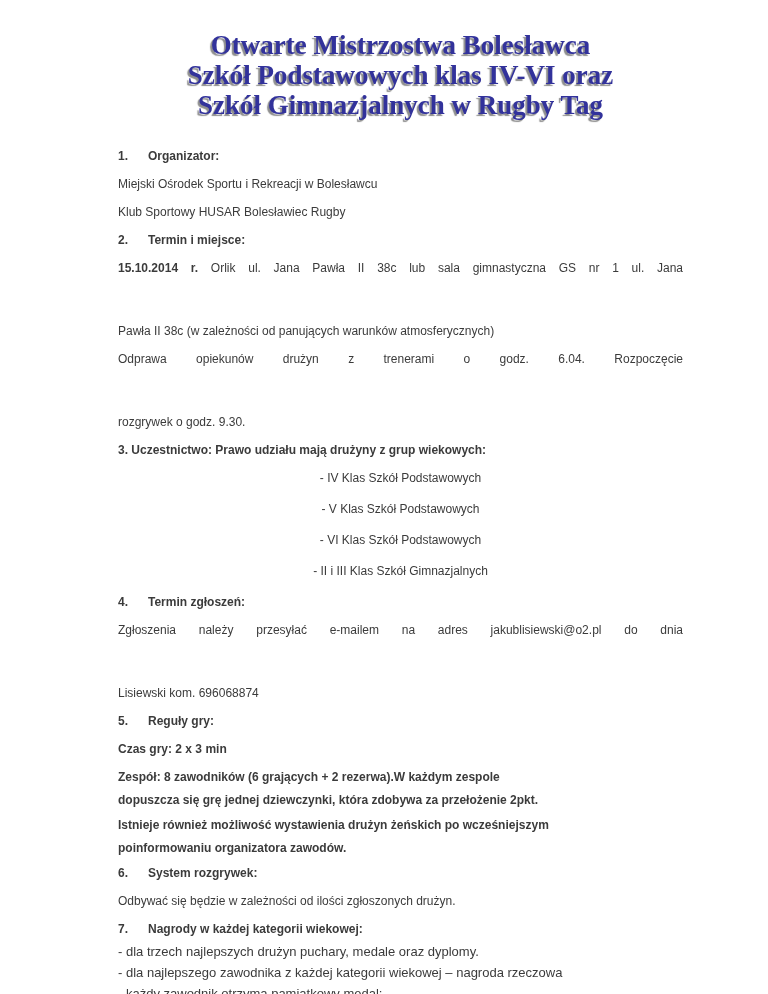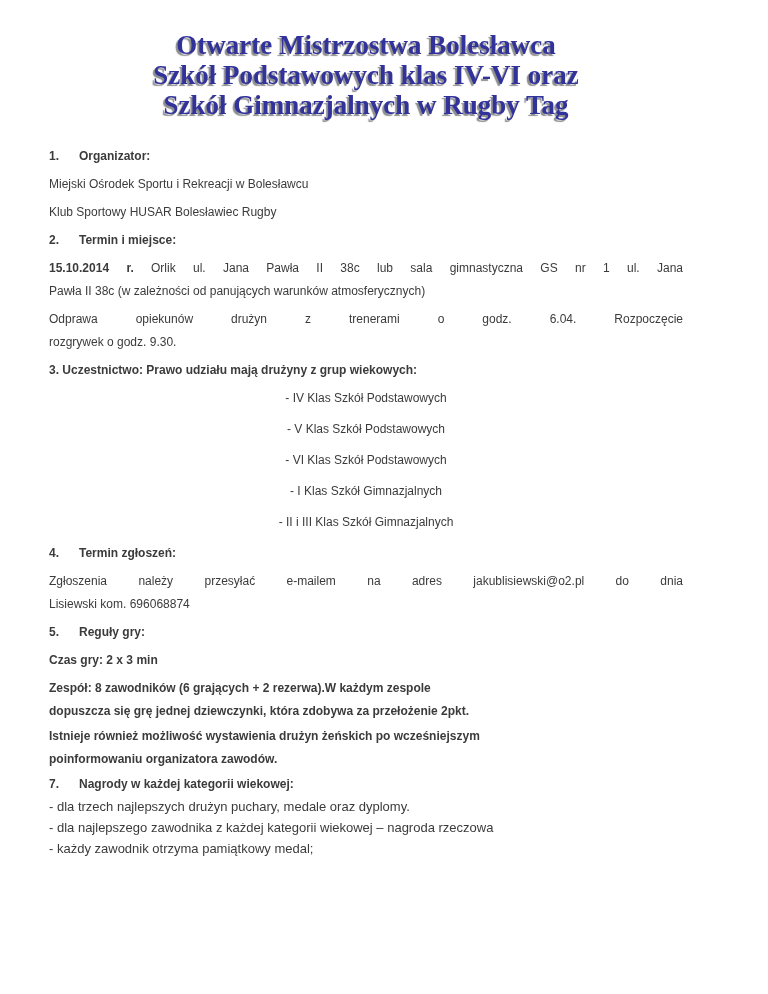--- a/index.html
+++ b/index.html
@@ -9,21 +9,21 @@
     --page-bg:#ffffff;
   }
   html,body{margin:0;padding:0;background:#fff;}
   .page{
     position:relative;
     width:768px;height:994px;
     box-sizing:border-box;
     background:var(--page-bg);
     color:var(--text-color);
     font-family:"Liberation Sans",sans-serif;
-    padding:30px 85px 0 49px;
+    padding:30px 85px 0 118px;
     overflow:hidden;
   }
   .title{
     font-family:"Liberation Serif",serif;
     font-weight:bold;
     font-size:27px;
     line-height:30px;
     text-align:center;
     white-space:pre-line;
     color:var(--title-color);
@@ -32,21 +32,21 @@
   }
   .para{
     font-size:12px;
     line-height:23px;
     margin:0 0 5px 0;
   }
   .heading{font-weight:bold;}
   .num{display:inline-block;width:30px;}
   .b{font-weight:bold;}
   .pre{white-space:pre-line;}
-  .block{display:block;}
+  .block{display:block;margin-top:40px;}
   .jline{
     display:block;
     text-align:justify;
     text-align-last:justify;
     white-space:nowrap;
   }
   .m2{margin-bottom:2px;}
   .item{margin-bottom:8px;text-align:center;}
   .mb0{margin-bottom:0;}
   .tight-item{
@@ -80,41 +80,44 @@
       <span class="jline">Odprawa opiekunów drużyn z trenerami o godz. 6.04. Rozpoczęcie</span>
       <span class="block">rozgrywek o godz. 9.30.</span>
     </div>
   </section>
 
   <section>
     <div class="para heading">3. Uczestnictwo: Prawo udziału mają drużyny z grup wiekowych:</div>
     <div class="para item">- IV Klas Szkół Podstawowych</div>
     <div class="para item">- V Klas Szkół Podstawowych</div>
     <div class="para item">- VI Klas Szkół Podstawowych</div>
-    <div class="para item">- I Klas Szkół Gimnazjalnych</div>
     <div class="para item">- II i III Klas Szkół Gimnazjalnych</div>
   </section>
 
   <section>
     <div class="para heading"><span class="num">4.</span><span>Termin zgłoszeń:</span></div>
     <div class="para">
       <span class="jline">Zgłoszenia należy przesyłać e-mailem na adres jakublisiewski@o2.pl do dnia</span>
       <span class="block">Lisiewski kom. 696068874</span>
     </div>
   </section>
 
   <section>
     <div class="para heading"><span class="num">5.</span><span>Reguły gry:</span></div>
     <div class="para b">Czas gry: 2 x 3 min</div>
     <div class="para b pre m2">Zespół: 8 zawodników (6 grających + 2 rezerwa).W każdym zespole
 dopuszcza się grę jednej dziewczynki, która zdobywa za przełożenie 2pkt.</div>
     <div class="para b pre m2">Istnieje również możliwość wystawienia drużyn żeńskich po wcześniejszym
 poinformowaniu organizatora zawodów.</div>
   </section>
 
+  <section>
+    <div class="para heading"><span class="num">6.</span><span>System rozgrywek:</span></div>
+    <div class="para">Odbywać się będzie w zależności od ilości zgłoszonych drużyn.</div>
+  </section>
 
   <section>
     <div class="para heading mb0"><span class="num">7.</span><span>Nagrody w każdej kategorii wiekowej:</span></div>
     <div class="tight-item">- dla trzech najlepszych drużyn puchary, medale oraz dyplomy.</div>
     <div class="tight-item">- dla najlepszego zawodnika z każdej kategorii wiekowej – nagroda rzeczowa</div>
     <div class="tight-item">- każdy zawodnik otrzyma pamiątkowy medal;</div>
   </section>
 
 </div>
 

